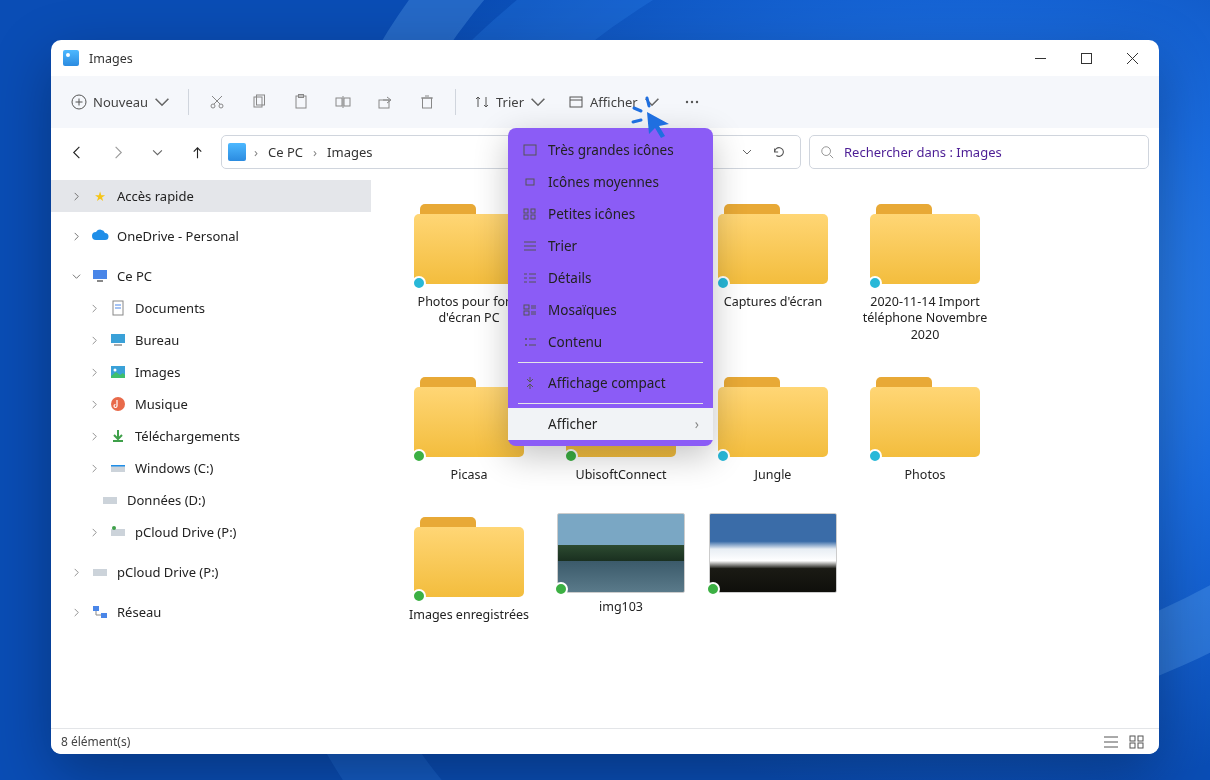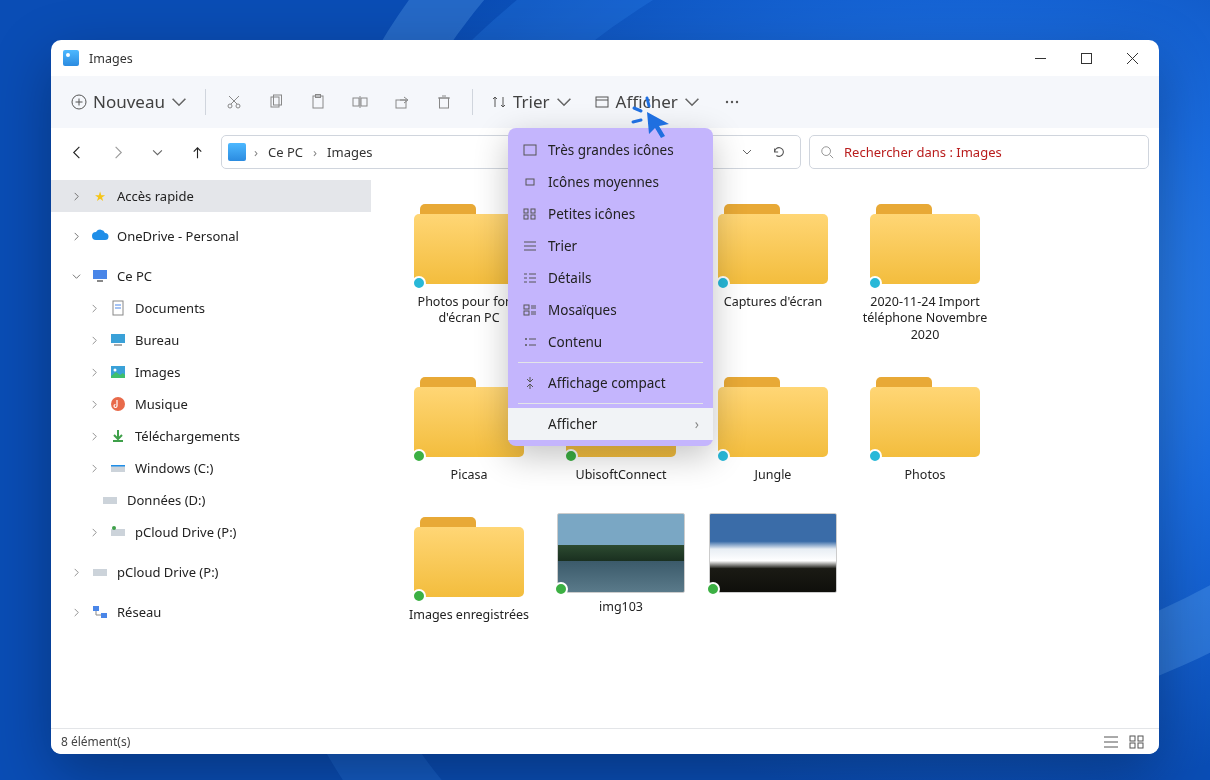--- a/index.html
+++ b/index.html
@@ -12,37 +12,37 @@
   .window { position: absolute; left: 51px; top: 40px; width: 1108px; height: 714px; background: #fff; border-radius: 10px; box-shadow: 0 20px 60px rgba(0,0,0,0.3); display: flex; flex-direction: column; overflow: hidden; }
 
   .titlebar { height: 36px; display: flex; align-items: center; padding: 0 4px 0 12px; font-size: 12.5px; color: #333; }
   .titlebar .title-icon { width: 16px; height: 16px; margin-right: 10px; background: linear-gradient(#4db8ff,#2b8be0); border-radius: 2px; position: relative; }
   .titlebar .title-icon::after { content: ""; position: absolute; left: 3px; top: 3px; width: 4px; height: 4px; background: #fff; border-radius: 50%; }
   .titlebar .spacer { flex: 1; }
   .sysbtn { width: 46px; height: 32px; display: flex; align-items: center; justify-content: center; color: #333; }
   .sysbtn svg { width: 11px; height: 11px; stroke: currentColor; fill: none; stroke-width: 1; }
 
   .toolbar { height: 52px; background: #f5f7fb; display: flex; align-items: center; padding: 0 10px; gap: 2px; border-bottom: 1px solid rgba(0,0,0,0); }
-  .tbtn { height: 36px; display: flex; align-items: center; padding: 0 10px; border-radius: 4px; color: #424242; font-size: 17px; gap: 6px; }
+  .tbtn { height: 36px; display: flex; align-items: center; padding: 0 10px; border-radius: 4px; color: #424242; font-size: 13px; gap: 6px; }
   .tbtn.icon-only { width: 40px; justify-content: center; padding: 0; color: #666; }
   .tbtn svg { width: 16px; height: 16px; }
   .tsep { width: 1px; height: 26px; background: #d0d5dd; margin: 0 6px; }
   .chev-down { width: 9px; height: 9px; }
 
   .navbar { height: 48px; display: flex; align-items: center; padding: 0 10px; gap: 8px; }
   .navicon { width: 32px; height: 32px; display: flex; align-items: center; justify-content: center; color: #555; }
   .navicon svg { width: 15px; height: 15px; }
   .navicon.small svg { width: 11px; height: 11px; }
   .address { flex: 1; height: 34px; border: 1px solid #d0d5dd; border-radius: 5px; display: flex; align-items: center; padding: 0 6px; font-size: 13px; color: #333; gap: 2px; background: #fff; }
   .address .loc-icon { width: 18px; height: 18px; background: linear-gradient(#4db8ff,#2b8be0); border-radius: 2px; margin-right: 4px; }
   .crumb { padding: 4px 6px; }
   .crumb-sep { color: #888; padding: 0 2px; }
   .address .adr-spacer { flex: 1; }
   .adr-btn { width: 30px; height: 30px; display: flex; align-items: center; justify-content: center; color: #555; }
-  .search { width: 340px; height: 34px; border: 1px solid #d0d5dd; border-radius: 5px; display: flex; align-items: center; padding: 4px 10px; color: #b91c1c; font-size: 13px; gap: 10px; background: #fff; }
+  .search { width: 340px; height: 34px; border: 1px solid #d0d5dd; border-radius: 5px; display: flex; align-items: center; padding: 4px 10px; color: #4c1d95; font-size: 13px; gap: 10px; background: #fff; }
   .search svg { width: 14px; height: 14px; }
 
   .body { flex: 1; display: flex; min-height: 0; }
   .sidebar { width: 320px; border-right: 0; background: #fff; padding-top: 4px; font-size: 13px; color: #222; overflow: hidden; }
   .tree-item { height: 32px; display: flex; align-items: center; gap: 8px; padding-right: 8px; }
   .tree-item .indent { display: inline-block; }
   .tree-item.selected { background: #e4e6ea; }
   .chevron { width: 14px; height: 14px; display: flex; align-items: center; justify-content: center; color: #666; }
   .chevron svg { width: 9px; height: 9px; }
   .node-icon { width: 18px; height: 18px; display: flex; align-items: center; justify-content: center; }
@@ -57,21 +57,21 @@
   .item { width: 152px; display: flex; flex-direction: column; align-items: center; margin-bottom: 24px; }
   .folder-icon { width: 110px; height: 88px; position: relative; margin-top: 6px; }
   .folder-back { position: absolute; left: 6px; top: 4px; width: 56px; height: 20px; background: #e8a936; border-radius: 5px 5px 0 0; }
   .folder-front { position: absolute; left: 0; top: 14px; width: 110px; height: 70px; background: linear-gradient(#ffd675, #f3bd3d); border-radius: 5px; }
   .badge { position: absolute; left: -2px; bottom: -2px; width: 14px; height: 14px; border-radius: 50%; border: 2px solid #fff; }
   .badge.green { background: #3cb043; }
   .badge.blue { background: #28b8d8; }
   .item-label { font-size: 12.5px; color: #222; text-align: center; margin-top: 6px; line-height: 1.3; max-width: 140px; }
   .thumb { width: 128px; height: 80px; border: 1px solid #ccc; border-radius: 2px; background-size: cover; background-position: center; position: relative; margin-top: 6px; }
 
-  .context-menu { position: absolute; left: 457px; top: 88px; width: 205px; background: #c4b5fd; border-radius: 8px; box-shadow: 0 10px 34px rgba(0,0,0,0.24); padding: 6px 0; font-size: 13.5px; color: #222; z-index: 50; }
+  .context-menu { position: absolute; left: 457px; top: 88px; width: 205px; background: #8b5cf6; border-radius: 8px; box-shadow: 0 10px 34px rgba(0,0,0,0.24); padding: 6px 0; font-size: 13.5px; color: #222; z-index: 50; }
   .menu-item { height: 32px; display: flex; align-items: center; padding: 0 14px 0 40px; position: relative; }
   .menu-item:hover, .menu-item.hovered { background: #f1f3f6; }
   .menu-item .mi-icon { position: absolute; left: 14px; width: 16px; height: 16px; display: flex; align-items: center; justify-content: center; color: #555; }
   .menu-item .bullet { position: absolute; left: 2px; width: 6px; height: 6px; background: #333; border-radius: 50%; top: 13px; }
   .menu-sep { height: 1px; background: #e3e5e8; margin: 4px 10px; }
   .menu-item .sub-arrow { margin-left: auto; color: #888; }
 
   .cursor-anno { position: absolute; left: 578px; top: 54px; z-index: 60; pointer-events: none; }
   .cursor-anno svg { width: 50px; height: 50px; }
 
@@ -461,21 +461,21 @@
               <div class="badge blue"></div>
             </div>
             <div class="item-label">Captures d'écran</div>
           </div>
         <div class="item">
             <div class="folder-icon">
               <div class="folder-back"></div>
               <div class="folder-front"></div>
               <div class="badge blue"></div>
             </div>
-            <div class="item-label">2020-11-24 Import téléphone Novembre 2020</div>
+            <div class="item-label">2020-11-14 Import téléphone Novembre 2020</div>
           </div>
         <div class="item">
             <div class="folder-icon">
               <div class="folder-back"></div>
               <div class="folder-front"></div>
               <div class="badge green"></div>
             </div>
             <div class="item-label">Picasa</div>
           </div>
 

